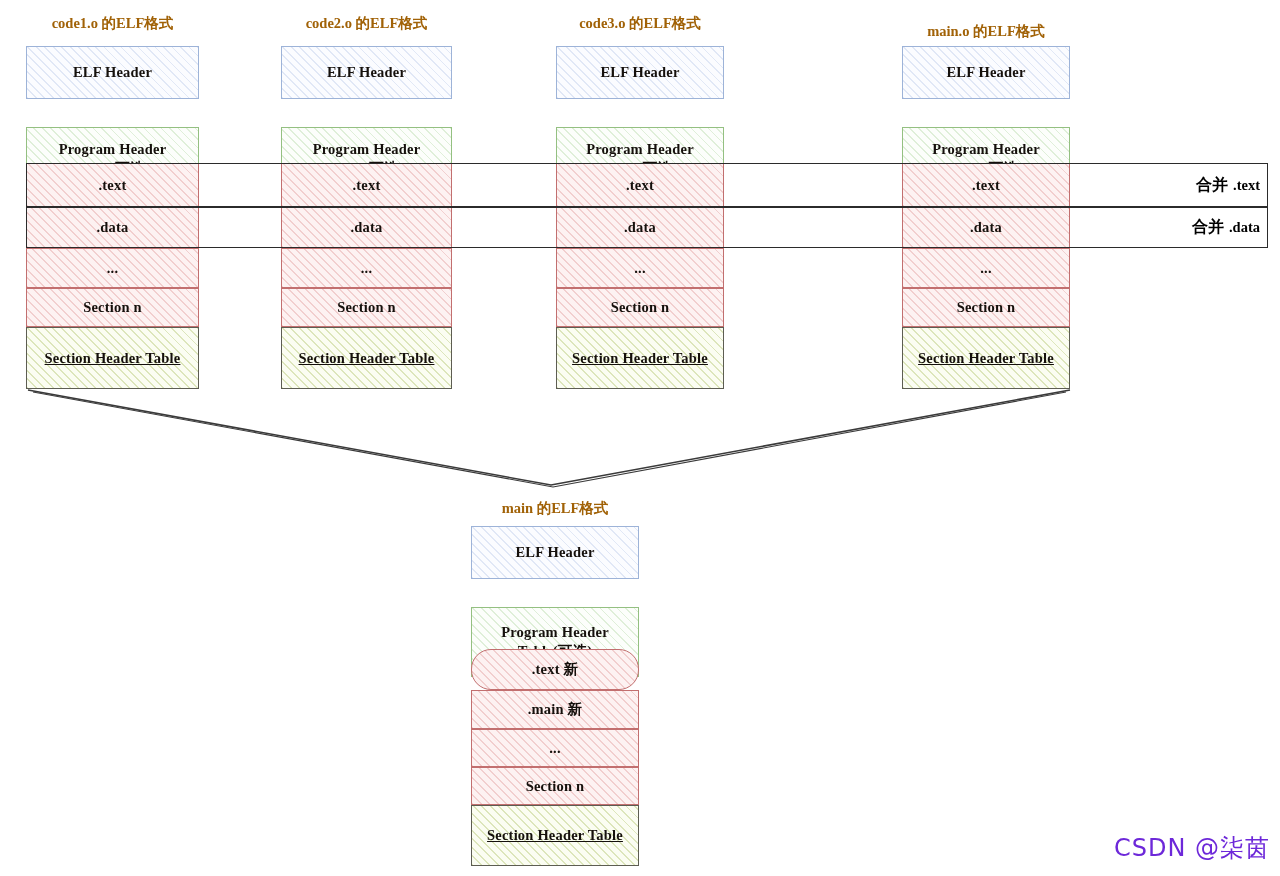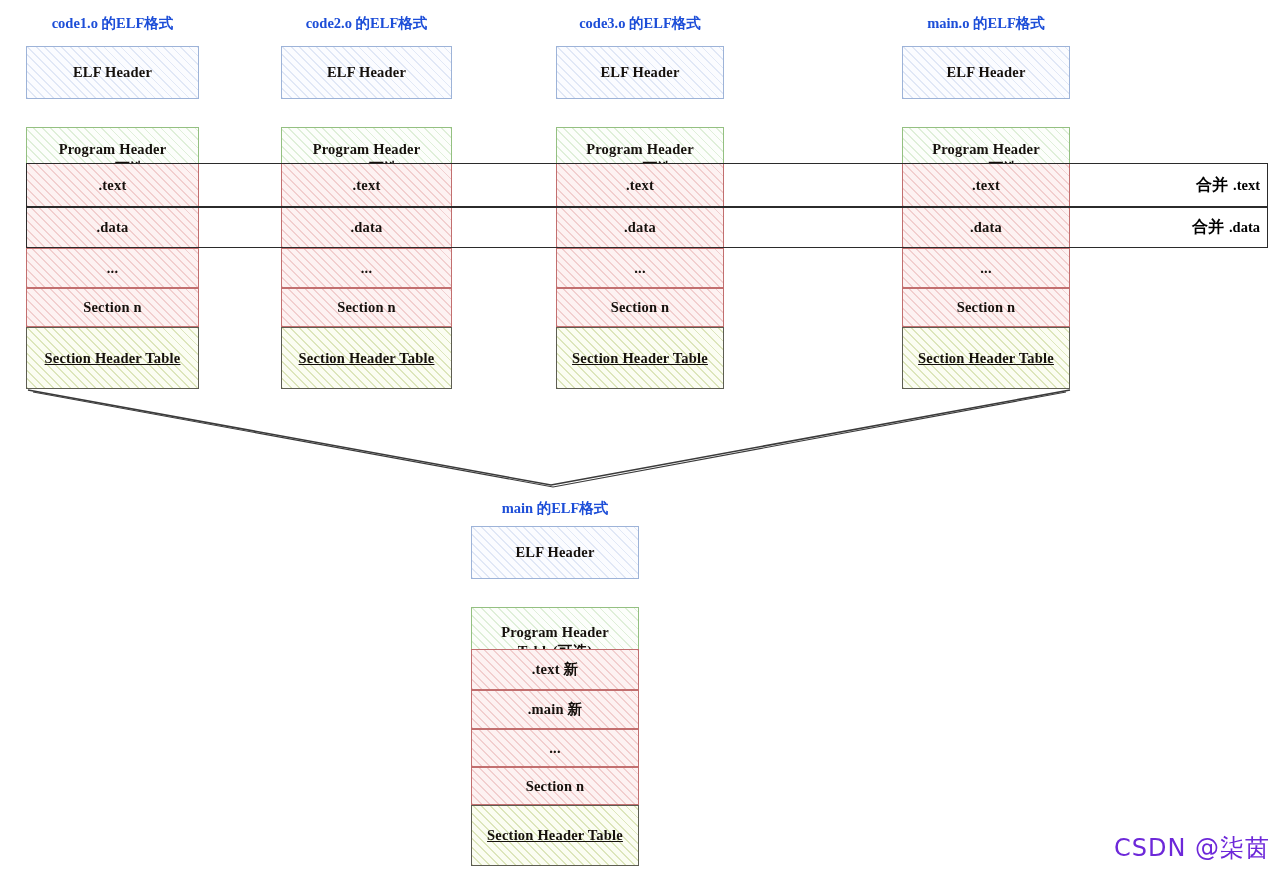--- a/index.html
+++ b/index.html
@@ -58,21 +58,21 @@
   }
   .b-blue  { border: 1.3px solid #9db3d8; }
   .b-green { border: 1.3px solid #94c081; margin-top: 28px; }
   .b-red   { border: 1.3px solid #c26f6f; }
   .b-olive { border: 1.3px solid #5d5d52; text-decoration: underline; }
 
   .col-title {
     position: absolute;
     font-size: 14.5px;
     font-weight: 700;
-    color: #1d4ed8;
+    color: #a16207;
     text-align: center;
     white-space: nowrap;
   }
 
   
   .band {
     position: absolute;
     border: 1.4px solid #2b2b2b;
     background: transparent;
   }
@@ -119,21 +119,21 @@
 
   <div class="col-title" style="left:26px; top:14px; width:173px;">
     <span>code1.o 的ELF格式</span>
   </div>
   <div class="col-title" style="left:281px; top:14px; width:171px;">
     <span>code2.o 的ELF格式</span>
   </div>
   <div class="col-title" style="left:556px; top:14px; width:168px;">
     <span>code3.o 的ELF格式</span>
   </div>
-  <div class="col-title" style="left:902px; top:14px; width:168px;">
+  <div class="col-title" style="left:902px; top:22px; width:168px;">
     <span>main.o 的ELF格式</span>
   </div>
 
   <div class="blk hatch-blue b-blue" style="left:26px;  top:46px;  width:173px; height:53px;">ELF Header</div>
   <div class="blk hatch-green b-green" style="left:26px;  top:99px;  width:173px; height:64px;">Program Header
 Table(可选)</div>
   <div class="blk hatch-red b-red" style="left:26px;  top:163px; width:173px; height:44px;">.text</div>
   <div class="blk hatch-red b-red" style="left:26px;  top:207px; width:173px; height:41px;">.data</div>
   <div class="blk hatch-red b-red" style="left:26px;  top:248px; width:173px; height:40px;">...</div>
   <div class="blk hatch-red b-red" style="left:26px;  top:288px; width:173px; height:39px;">Section n</div>
@@ -178,20 +178,20 @@
     <span class="mono">.data</span>
   </div>
 
   <div class="col-title" style="left:471px; top:499px; width:168px;">
     <span>main 的ELF格式</span>
   </div>
 
   <div class="blk hatch-blue b-blue" style="left:471px; top:526px; width:168px; height:53px;">ELF Header</div>
   <div class="blk hatch-green b-green" style="left:471px; top:579px; width:168px; height:70px;">Program Header
 Table(可选)</div>
-  <div class="blk hatch-red b-red" style="left:471px; top:649px; width:168px; height:41px;">.text 新</div>
+  <div class="blk hatch-red b-red" style="left:471px; top:649px; width:168px; height:41px;border-radius:20px;">.text 新</div>
   <div class="blk hatch-red b-red" style="left:471px; top:690px; width:168px; height:39px;">.main 新</div>
   <div class="blk hatch-red b-red" style="left:471px; top:729px; width:168px; height:38px;">...</div>
   <div class="blk hatch-red b-red" style="left:471px; top:767px; width:168px; height:38px;">Section n</div>
   <div class="blk hatch-olive b-olive" style="left:471px; top:805px; width:168px; height:61px;">Section Header Table</div>
 
   <div class="watermark">CSDN @柒茵</div>
 </div>
 
 </body></html>

